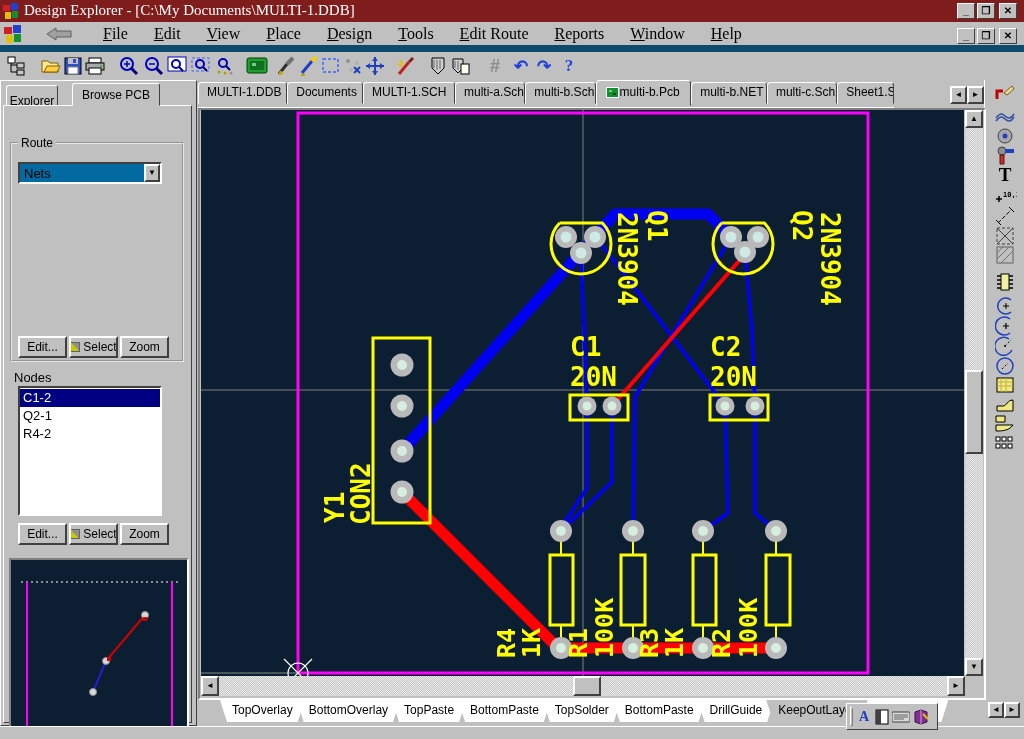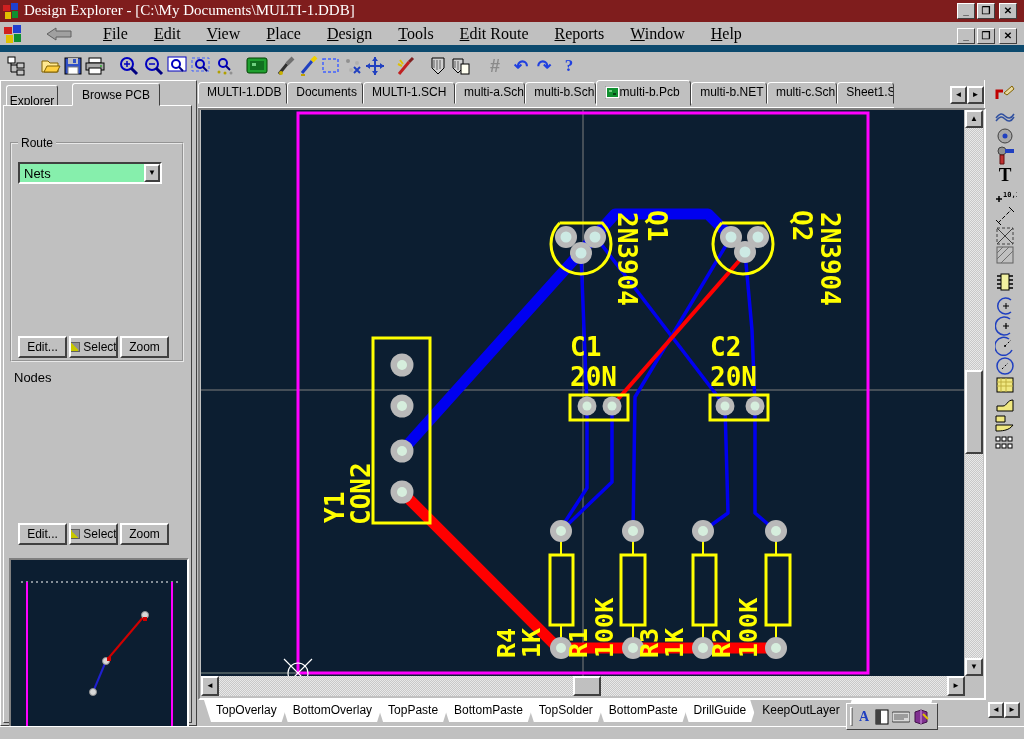--- a/index.html
+++ b/index.html
@@ -1,21 +1,21 @@
 <!DOCTYPE html>
 <html><head>
 <meta charset="utf-8">
 <style>
   html,body{margin:0;padding:0;background:#c0c0c0;width:1024px;height:739px;overflow:hidden;
     font-family:"Liberation Sans",sans-serif;font-size:12px;-webkit-font-smoothing:none;}
   *{box-sizing:border-box;}
   .abs{position:absolute;}
   .b-out1{border:1px solid;border-color:#ffffff #404040 #404040 #ffffff;background:#c0c0c0;}
   .b-in{border:2px solid;border-color:#808080 #ffffff #ffffff #808080;}
-  .b-field{border:2px solid;border-color:#404040 #ffffff #ffffff #404040;background:#86efac;}
+  .b-field{border:2px solid;border-color:#404040 #ffffff #ffffff #404040;background:#0369a1;}
   
   #titlebar{left:0;top:0;width:1024px;height:22px;background:#7f1d1d;color:#fff;
     font-family:"Liberation Serif",serif;font-size:15px;display:flex;align-items:center;text-align:center;}
   .winbtn{width:18px;height:16px;display:inline-flex;align-items:center;justify-content:center;
     font-family:"Liberation Sans",sans-serif;font-size:10px;font-weight:bold;color:#000;line-height:1;}
   
   #menubar{left:0;top:22px;width:1024px;height:30px;background:#c0c0c0;display:flex;align-items:center;
     font-family:"Liberation Serif",serif;font-size:16px;color:#000;border-bottom:7px solid #0c4a6e;gap:8px;}
   .menu-item{display:inline-block;padding:3px 9px;}
   .menu-item::first-letter{text-decoration:underline;}
@@ -240,20 +240,25 @@
     <div class="abs b-field" style="left:14px;top:56px;width:144px;height:22px;padding:2px 4px;font-size:13px">Nets</div>
     <div class="abs sb-btn" style="left:140px;top:58px;width:16px;height:18px">▼</div>
     <div class="pbtn" style="left:14px;top:230px;width:49px">Edit...</div>
     <div class="pbtn" style="left:65px;top:230px;width:49px">
         <span class="selicon"></span>
         <span>Select</span>
       </div>
     <div class="pbtn" style="left:116px;top:230px;width:49px">Zoom</div>
 
     <div class="abs" style="left:10px;top:264px;font-size:13px">Nodes</div>
+    <div class="abs b-field list" style="left:14px;top:280px;width:144px;height:130px">
+      <div class="sel">C1-2</div>
+      <div>Q2-1</div>
+      <div>R4-2</div>
+    </div>
     <div class="pbtn" style="left:14px;top:417px;width:49px">Edit...</div>
     <div class="pbtn" style="left:65px;top:417px;width:49px">
         <span class="selicon"></span>
         <span>Select</span>
       </div>
     <div class="pbtn" style="left:116px;top:417px;width:49px">Zoom</div>
 
     <div class="abs b-in" style="left:5px;top:452px;width:180px;height:190px;background:#0c1e31">
       <svg width="176" height="186" viewBox="0 0 176 186">
         <line x1="10" y1="22" x2="168" y2="22" stroke="#ffffff" stroke-width="1" stroke-dasharray="2,3"></line>
@@ -542,21 +547,21 @@
 
   <div class="abs sb-track" style="left:1px;top:566px;width:764px;height:20px">
     <div class="abs sb-btn" style="left:0;top:0;width:18px;height:20px">◄</div>
     <div class="abs sb-thumb" style="left:372px;top:0;width:28px;height:20px"></div>
     <div class="abs sb-btn" style="left:746px;top:0;width:18px;height:20px">►</div>
   </div>
   <div class="abs" style="left:765px;top:566px;width:18px;height:20px;background:#c0c0c0"></div>
 </div>
 
 <div class="abs" style="left:198px;top:700px;width:826px;height:26px;background:#c0c0c0">
-  <div style="display:flex;align-items:flex-start;padding-left:6px">
+  <div style="display:flex;align-items:flex-start;padding-left:22px">
     <div class="ltab">TopOverlay</div>
     <div class="ltab">BottomOverlay</div>
     <div class="ltab">TopPaste</div>
     <div class="ltab">BottomPaste</div>
     <div class="ltab">TopSolder</div>
     <div class="ltab">BottomPaste</div>
     <div class="ltab">DrillGuide</div>
     <div class="ltab active">KeepOutLayer</div>
     <div class="ltab">DrillDrawing</div>
   </div>

